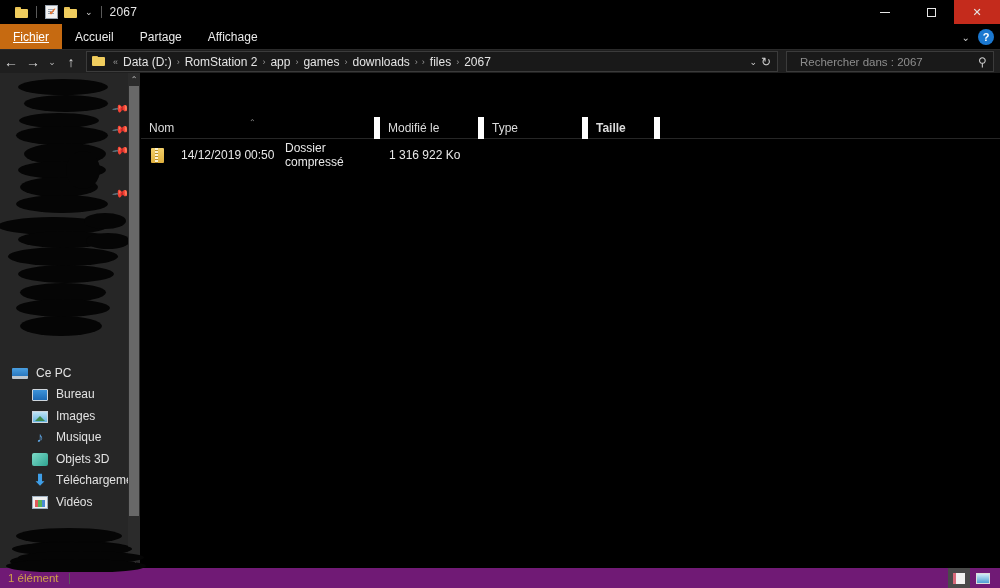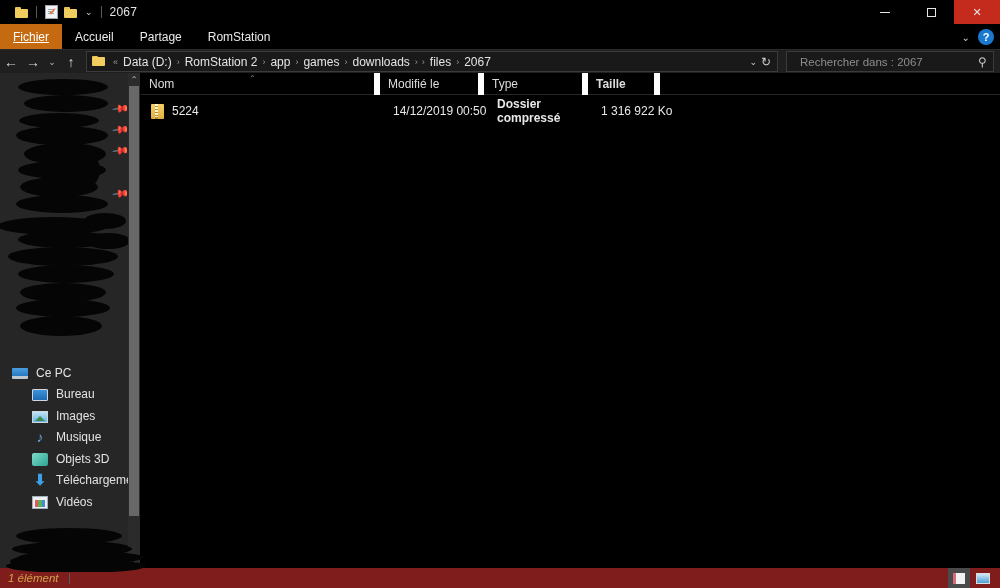--- a/index.html
+++ b/index.html
@@ -122,35 +122,35 @@
   .ic-video:after { content:""; position:absolute; left:2px; top:3px; width:10px; height:7px;
                     background: linear-gradient(90deg,#e05a5a 33%,#59b359 33% 66%,#4a8ad4 66%); }
 
   
   .scribble { position: absolute; background: #050505; border-radius: 50%; }
   .pin { position: absolute; color: #bdbdbd; font-size: 11px; transform: rotate(40deg); }
 
   
   .content { position: absolute; left: 141px; top: 73px; right: 0; bottom: 20px; background: #000000; }
   .colheader { position: relative; height: 22px; display: flex; align-items: center;
-               border-bottom: 1px solid #262626; }
+               border-bottom: 1px solid #262626; margin-top: 44px; }
   .col { color: #dcdcdc; font-size: 12px; padding-left: 8px; position: relative; height: 22px;
          display: flex; align-items: center; }
   .col + .col { border-left: 6px solid #ffffff; }
   .sort-caret { position: absolute; top: 1px; left: 108px; color: #8c8c8c; font-size: 8px; }
   .row { display: flex; align-items: center; height: 20px; margin-top: 6px; }
   .zipicon { width: 13px; height: 15px; margin-left: 10px; margin-right: 8px; position: relative;
              background: linear-gradient(#f3d06a,#e0b03e); border-radius: 1px; }
   .zipicon:before { content:""; position:absolute; left:4px; top:0; width:3px; height:15px;
                     background: repeating-linear-gradient(#fdf3cf 0 1.5px, #b98f2a 1.5px 3px); }
   .cell { color: #e8e8e8; font-size: 12px; }
 
   
   .statusbar { position: absolute; left: 0; bottom: 0; width: 1000px; height: 20px;
-               background: #7f1d1d; display: flex; align-items: center; font-style: italic; }
+               background: #701a75; display: flex; align-items: center; }
   .status-text { color: #cfa24a; font-size: 11.5px; padding-left: 8px; }
   .status-sep { width: 1px; height: 11px; background: #5a5a5a; margin-left: 10px; }
   .viewbtns { position: absolute; right: 6px; bottom: 0; height: 20px; display: flex; align-items: center; gap: 2px; }
   .vb { width: 22px; height: 20px; display: flex; align-items: center; justify-content: center; }
   .vb-active { background: #4a4a4a; }
   .vb-details { width: 12px; height: 11px; background: #f2f2f2;
                 border-left: 3px solid #d86a7a; }
   .vb-icons { width: 14px; height: 11px; background: linear-gradient(#cfe9f7,#4f9fd4); border: 1px solid #dcdcdc; }
 </style>
 </head>
@@ -187,21 +187,21 @@
           <span class="max-g"></span>
         </div>
       <div class="wc wc-close">✕</div>
     </div>
   </div>
 
   <div class="ribbon">
     <div class="tab tab-file">Fichier</div>
     <div class="tab">Accueil</div>
     <div class="tab">Partage</div>
-    <div class="tab">RomStation</div>
+    <div class="tab">Affichage</div>
     <div class="ribbon-right">
       <div class="chev-rib">⌄</div>
       <div class="help-btn">?</div>
     </div>
   </div>
   <div class="ribbon-underline"></div>
 
   <div class="addrbar">
     <div class="navbtn">←</div>
     <div class="navbtn">→</div>
@@ -313,23 +313,22 @@
         <span class="sort-caret">⌃</span>
       </div>
       <div class="col" style="width:104px;">Modifié le</div>
       <div class="col" style="width:104px;">Type</div>
       <div class="col" style="width:72px;font-weight:bold;">Taille</div>
       <div class="col" style="width:10px;"></div>
     </div>
 
     <div class="row">
       <span class="zipicon"></span>
-      <span class="cell" style="width:212px;">5224</span>
       <span class="cell" style="width:104px; padding-left:9px;">14/12/2019 00:50</span>
-      <span class="cell" style="width:104px; padding-left:9px;font-weight:bold;">Dossier compressé</span>
+      <span class="cell" style="width:104px; padding-left:9px;">Dossier compressé</span>
       <span class="cell" style="width:90px; padding-left:9px;">1 316 922 Ko</span>
     </div>
   </div>
 
   <div class="statusbar">
     <span class="status-text">1 élément</span>
     <span class="status-sep"></span>
     <div class="viewbtns">
       <div class="vb vb-active">
           <span class="vb-details"></span>

